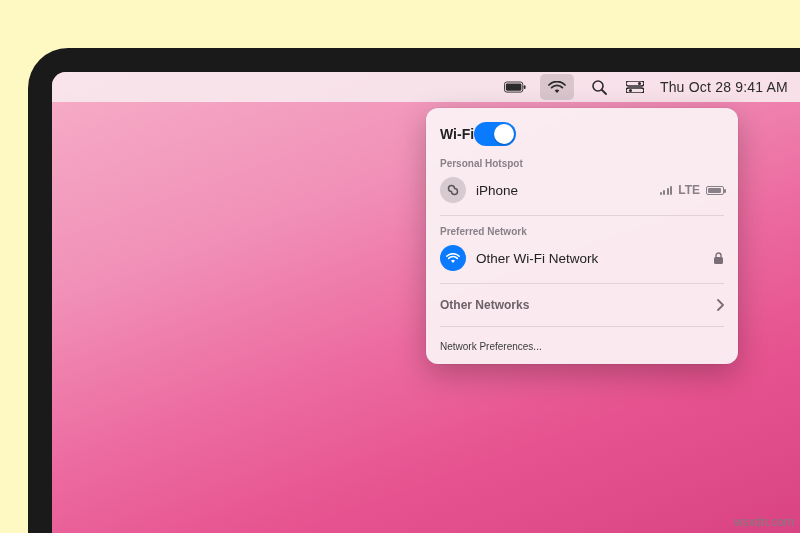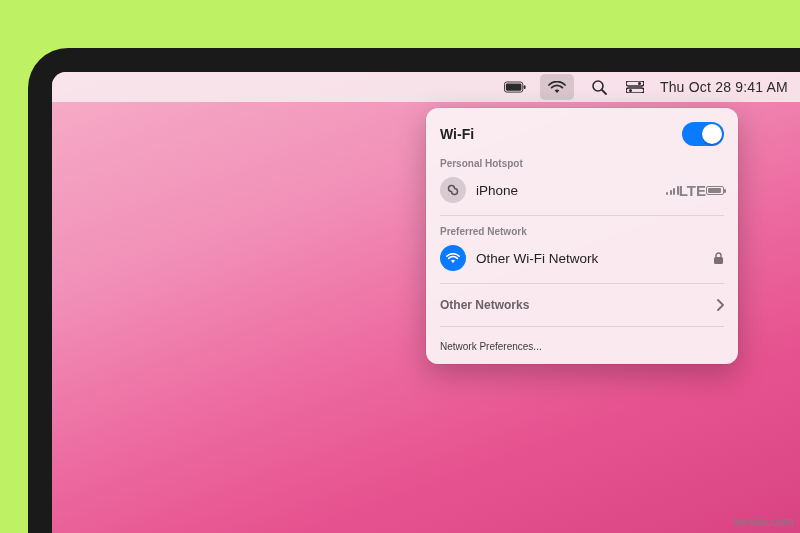--- a/index.html
+++ b/index.html
@@ -1,21 +1,21 @@
 <!DOCTYPE html>
 <html><head>
 <meta charset="utf-8">
 <style>
   * { box-sizing: border-box; margin: 0; padding: 0; }
   html, body { width: 800px; height: 533px; overflow: hidden; font-family: -apple-system, "Helvetica Neue", Arial, sans-serif; }
   body { background: #f5f5f5; }
 
   .device-frame {
     position: absolute; left: 0; top: 0; right: 0; bottom: 0;
-    background: #bef264;
+    background: #fef9c3;
   }
   .black-bezel {
     position: absolute;
     left: 28px; right: 0; top: 48px; bottom: 0;
     background: #1a1a1a;
     border-top-left-radius: 40px;
     padding: 22px 0 0 22px;
   }
   .screen {
     position: absolute;
@@ -48,21 +48,21 @@
     top: 36px; left: 374px;
     width: 312px;
     background: rgba(250,238,243,0.97);
     border-radius: 12px;
     box-shadow: 0 10px 30px rgba(0,0,0,0.25), 0 0 0 0.5px rgba(0,0,0,0.08);
     padding: 8px 0 6px 0;
     font-size: 13.5px;
     color: #3a3a3a;
   }
   .popover .row { display: flex; align-items: center; padding: 6px 14px; }
-  .popover .header-row { justify-content: space-between; padding: 6px 14px 8px 14px; }
+  .popover .header-row { padding: 6px 14px 8px 14px; }
   .popover .title { font-weight: 600; font-size: 14px; color: #222; }
   .popover .section-label { font-weight: 600; font-size: 10px; color: #8a8088; padding: 4px 14px 2px 14px; }
   .popover .divider { height: 1px; background: rgba(0,0,0,0.1); margin: 6px 14px; }
   .popover .net-row { gap: 10px; cursor: default; }
   .popover .net-name { flex: 1; color: #222; font-size: 13.5px; }
   .popover .disclose-row { justify-content: space-between; color: #6d6068; font-weight: 600; font-size: 12px; padding: 8px 14px; }
   .popover .link-row { color: #3a3a3a; font-size: 10px; padding: 8px 14px 6px 14px; }
 
   
   .toggle {
@@ -79,22 +79,22 @@
   
   .circ {
     width: 26px; height: 26px; border-radius: 50%;
     display: flex; align-items: center; justify-content: center;
     flex-shrink: 0;
   }
   .circ.grey { background: #d7cbd1; color: #5a5357; }
   .circ.blue { background: #0a7bff; color: #fff; }
 
   .hotspot-meta {
-    display: flex; align-items: center; 
-    color: #8a8088; font-size: 15px; font-weight: 600;
+    display: flex; align-items: center; gap: 6px;
+    color: #8a8088; font-size: 12px; font-weight: 600;
   }
   .sig-bars { display: flex; align-items: flex-end; gap: 1.5px; height: 10px; }
   .sig-bars span { width: 2px; background: #8a8088; border-radius: 1px; }
   .sig-bars span:nth-child(1){height:3px} .sig-bars span:nth-child(2){height:5px}
   .sig-bars span:nth-child(3){height:7px} .sig-bars span:nth-child(4){height:9px}
   .mini-batt {
     width: 18px; height: 9px; border: 1px solid #8a8088; border-radius: 2px; position: relative;
   }
   .mini-batt::after { content:""; position:absolute; right:-3px; top:2px; width:2px; height:4px; background:#8a8088; border-radius:1px; }
   .mini-batt .fill { position:absolute; left:1px; top:1px; bottom:1px; width: 13px; background:#8a8088; border-radius:1px; }

